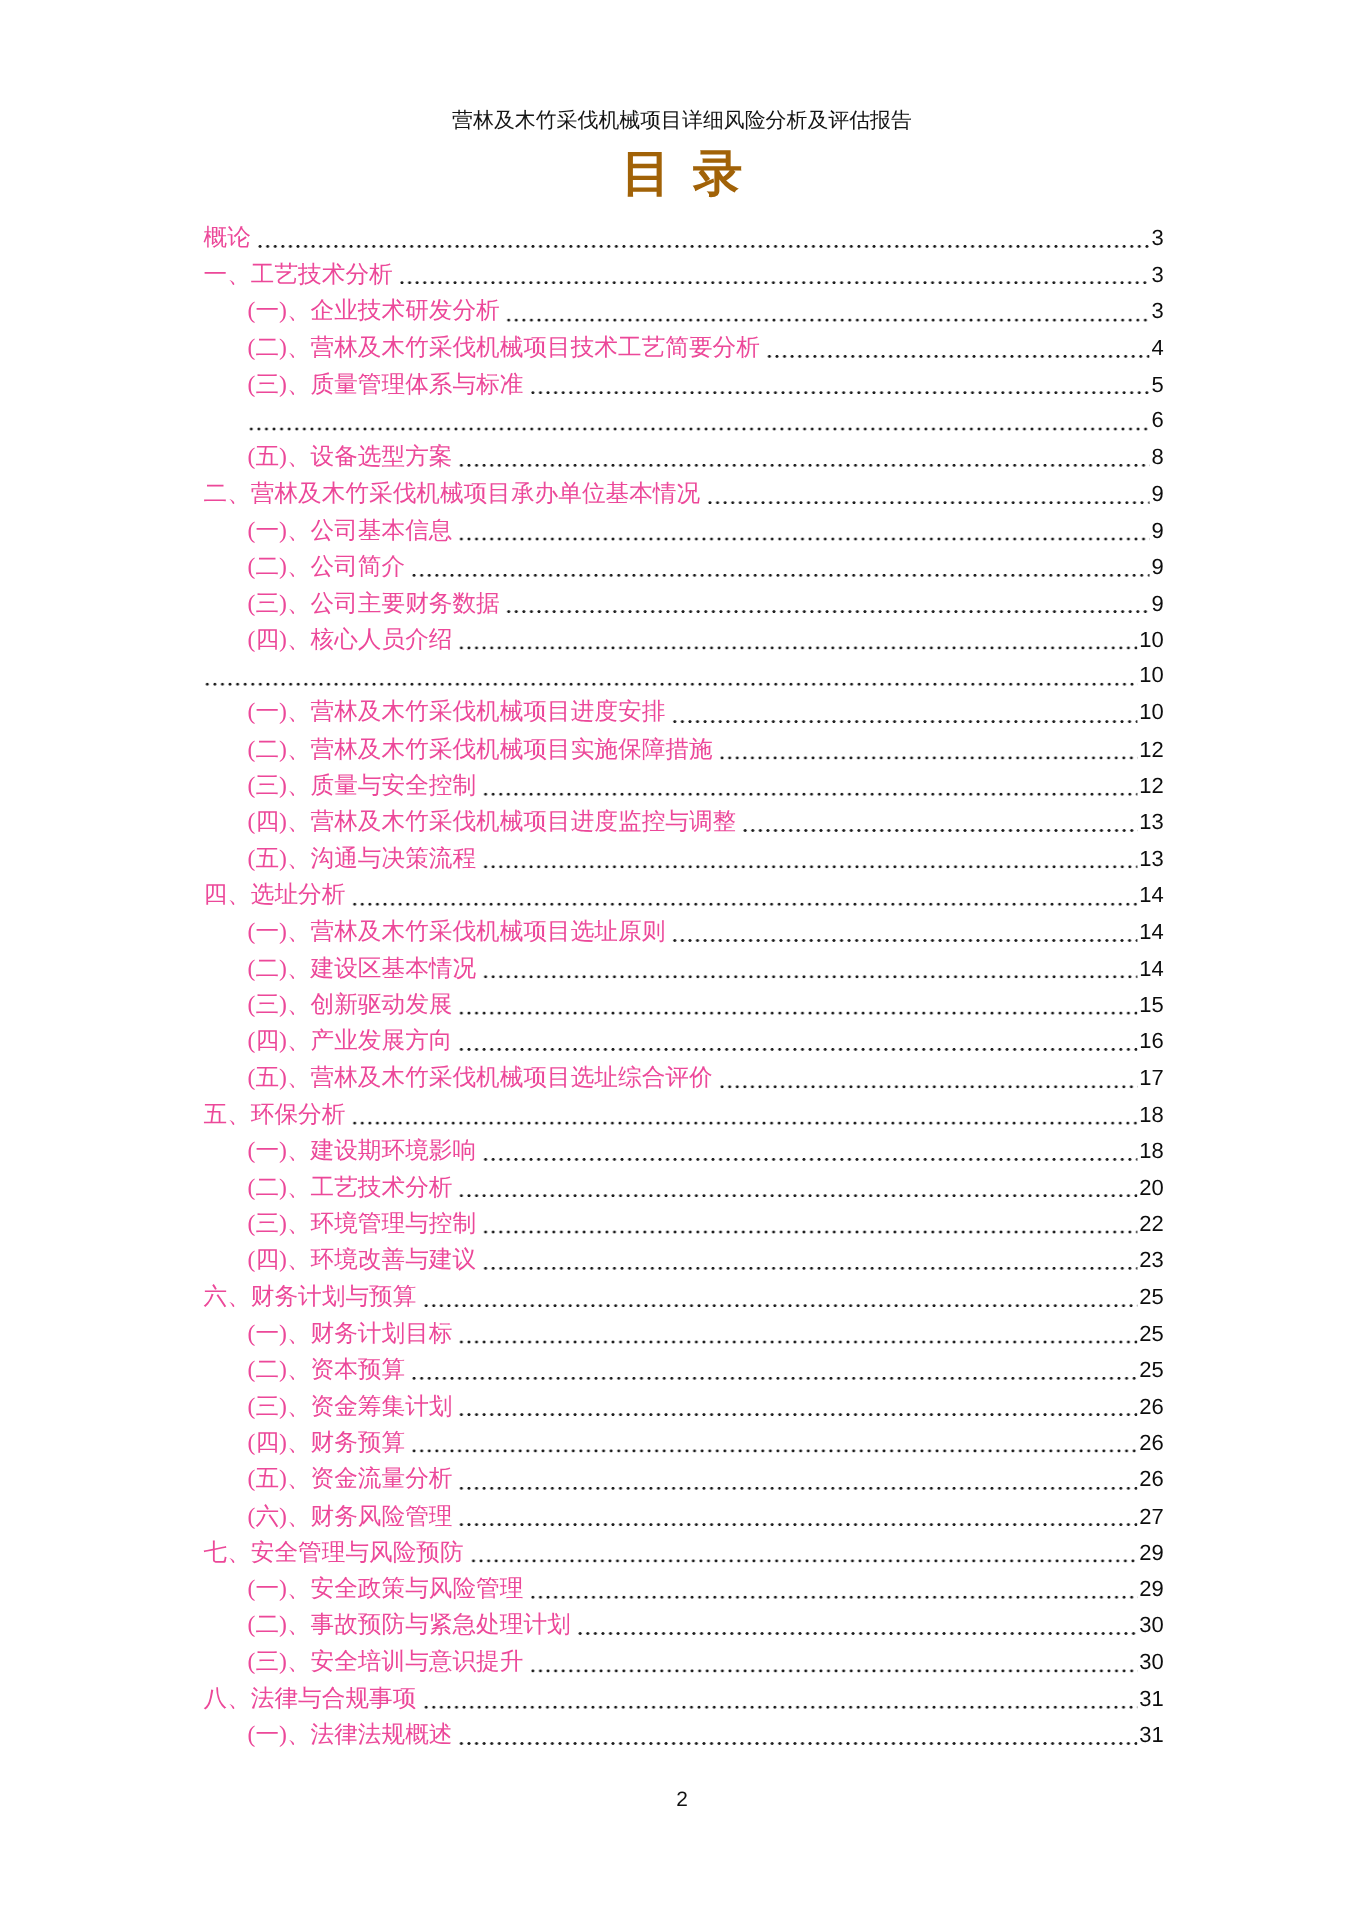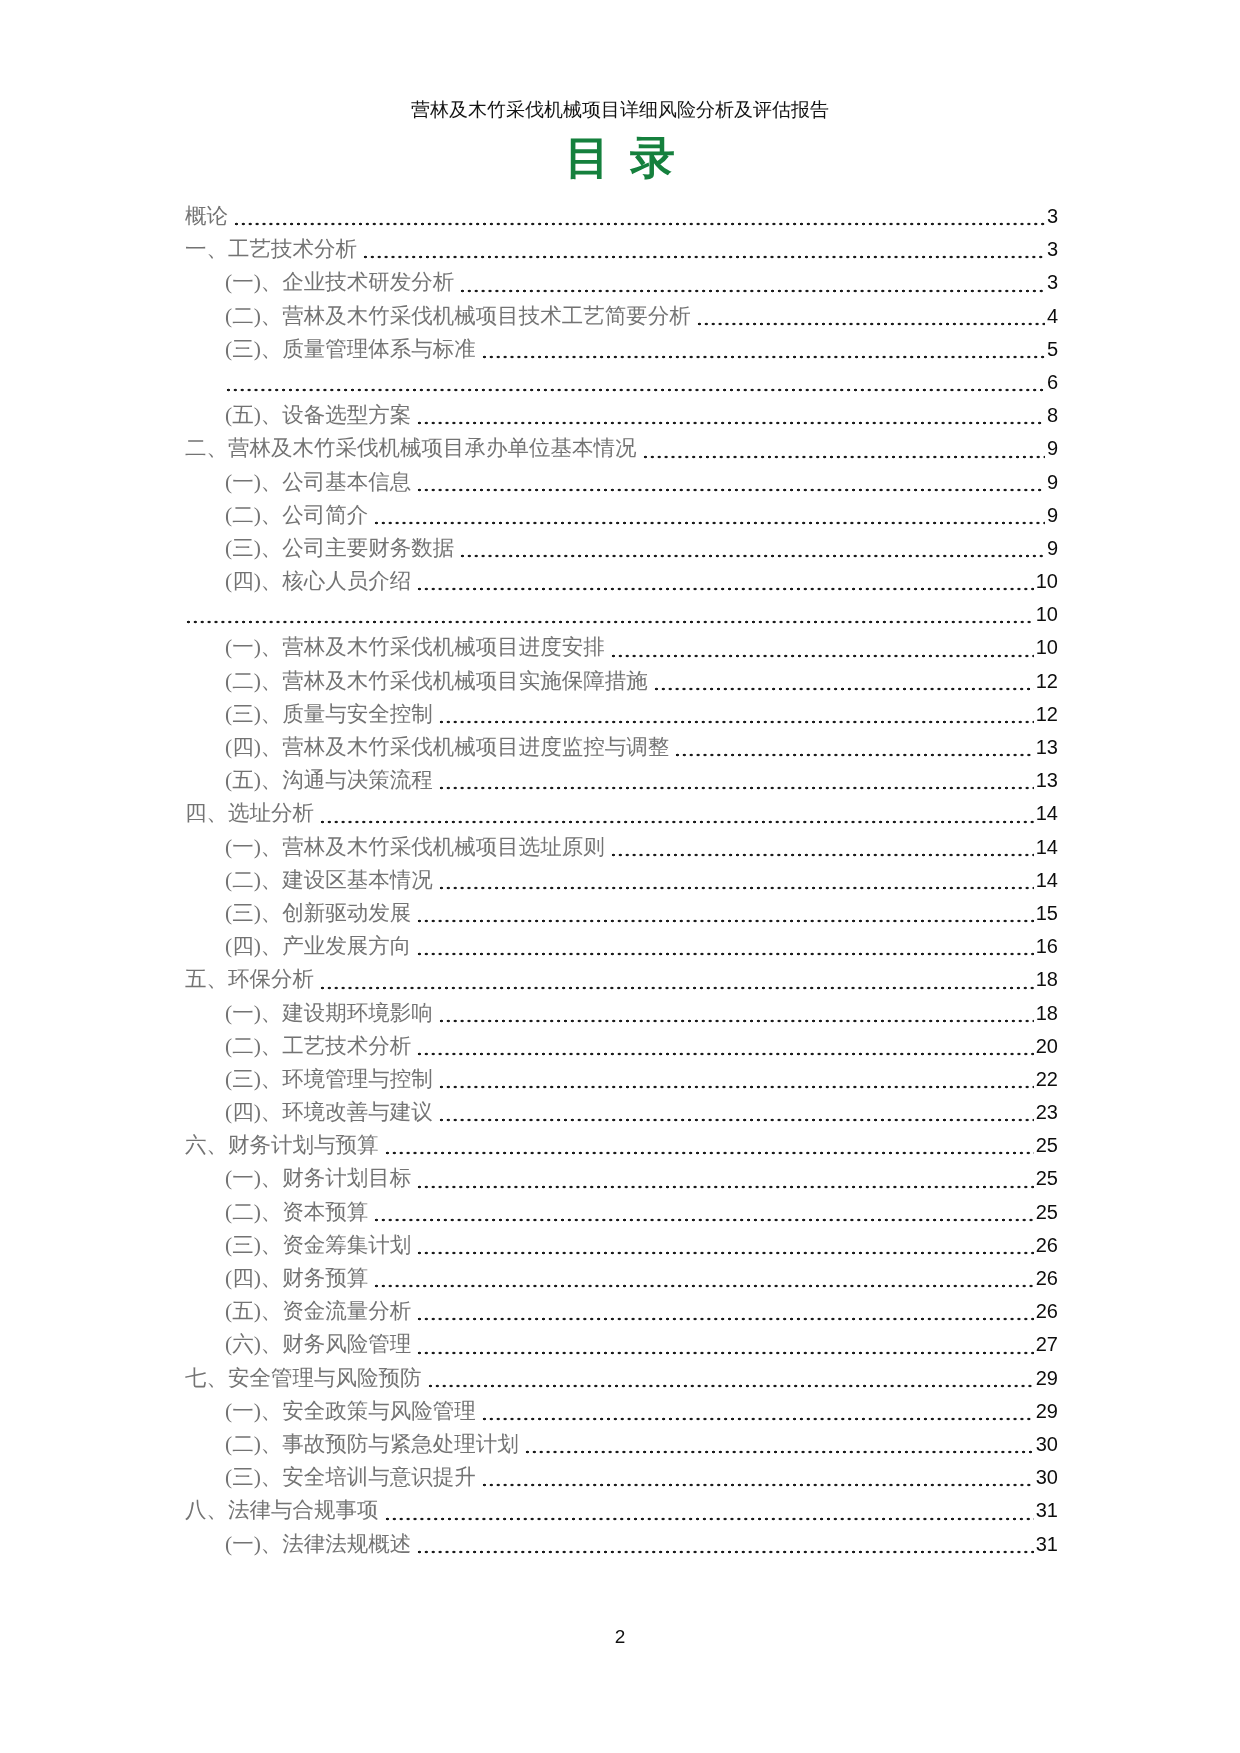--- a/index.html
+++ b/index.html
@@ -37,41 +37,41 @@
     left: 0;
     width: 100%;
     margin: 0;
     text-align: center;
     font-size: 45px;
     line-height: 56px;
     font-weight: 700;
     letter-spacing: 20px;
     padding-left: 20px;
     box-sizing: border-box;
-    color: #15803d;
+    color: #a16207;
   }
   .toc {
     position: absolute;
     top: 200px;
     left: 185px;
     width: 873px;
   }
   .toc-row {
     display: flex;
     align-items: baseline;
     height: 33.2px;
     line-height: 33.2px;
     font-size: 21.5px;
     white-space: nowrap;
   }
   .toc-row.level-2 { padding-left: 40px; }
   .toc-label {
     flex: 0 0 auto;
     margin-right: 5px;
-    color: #737373;
+    color: #ec4899;
   }
   .toc-leader {
     flex: 1 1 auto;
     align-self: flex-end;
     height: 4px;
     margin: 0 2px 7px 0;
     background-image: radial-gradient(circle, #1b1b1b 1.15px, rgba(0,0,0,0) 1.6px);
     background-size: 6.9px 4px;
     background-repeat: repeat-x;
     background-position: left center;
@@ -208,20 +208,25 @@
       <div class="toc-row level-2">
     <span class="toc-label">(三)、创新驱动发展</span>
     <span class="toc-leader"></span>
     <span class="toc-page">15</span>
   </div>
       <div class="toc-row level-2">
     <span class="toc-label">(四)、产业发展方向</span>
     <span class="toc-leader"></span>
     <span class="toc-page">16</span>
   </div>
+      <div class="toc-row level-2">
+    <span class="toc-label">(五)、营林及木竹采伐机械项目选址综合评价</span>
+    <span class="toc-leader"></span>
+    <span class="toc-page">17</span>
+  </div>
       <div class="toc-row level-1">
     <span class="toc-label">五、环保分析</span>
     <span class="toc-leader"></span>
     <span class="toc-page">18</span>
   </div>
       <div class="toc-row level-2">
     <span class="toc-label">(一)、建设期环境影响</span>
     <span class="toc-leader"></span>
     <span class="toc-page">18</span>
   </div>

